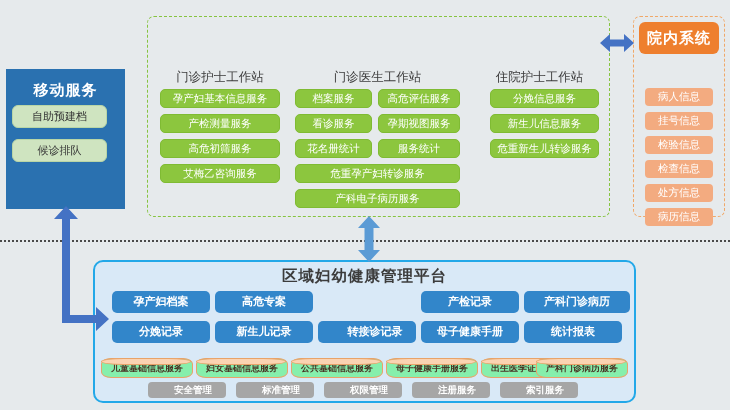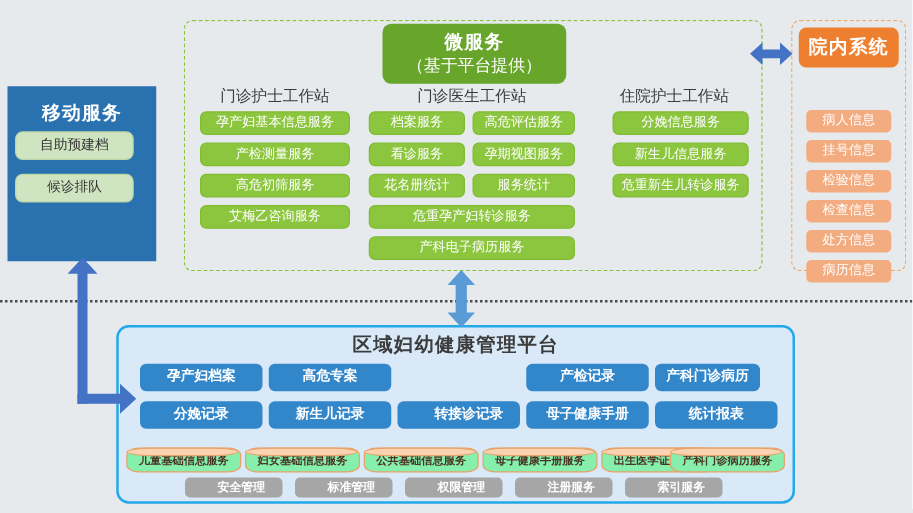--- a/index.html
+++ b/index.html
@@ -234,24 +234,20 @@
 <div id="canvas">
 
   <div id="mobile-panel">
     <div id="mobile-title">移动服务</div>
   </div>
   <div class="pill mobile-item" style="top:105px;">自助预建档</div>
   <div class="pill mobile-item" style="top:139px;">候诊排队</div>
 
   <div id="micro-box"></div>
 
-  <div id="micro-header">
-    <div class="l1">微服务</div>
-    <div class="l2">（基于平台提供）</div>
-  </div>
 
   <div class="col-title" style="left:160px; top:69px; width:120px;">门诊护士工作站</div>
   <div class="col-title" style="left:295px; top:69px; width:165px;">门诊医生工作站</div>
   <div class="col-title" style="left:477px; top:69px; width:125px;">住院护士工作站</div>
 
   <div class="pill svc" style="left:160px; top:89px;  width:120px;">孕产妇基本信息服务</div>
   <div class="pill svc" style="left:160px; top:114px; width:120px;">产检测量服务</div>
   <div class="pill svc" style="left:160px; top:139px; width:120px;">高危初筛服务</div>
   <div class="pill svc" style="left:160px; top:164px; width:120px;">艾梅乙咨询服务</div>
 
@@ -278,21 +274,21 @@
   <div class="pill hosp-item" style="top:208px;">病历信息</div>
 
   <div id="divider"></div>
 
   <div id="platform"></div>
   <div id="platform-title">区域妇幼健康管理平台</div>
 
   <div class="pill plat-btn" style="left:112px; top:291px; width:98px;">孕产妇档案</div>
   <div class="pill plat-btn" style="left:215px; top:291px; width:98px;">高危专案</div>
   <div class="pill plat-btn" style="left:421px; top:291px; width:98px;">产检记录</div>
-  <div class="pill plat-btn" style="left:524px; top:291px; width:84px;">产科门诊病历</div>
+  <div class="pill plat-btn" style="left:524px; top:291px; width:106px;">产科门诊病历</div>
 
   <div class="pill plat-btn" style="left:112px; top:321px; width:98px;">分娩记录</div>
   <div class="pill plat-btn" style="left:215px; top:321px; width:98px;">新生儿记录</div>
   <div class="pill plat-btn" style="left:318px; top:321px; width:98px;padding-left:16px;">转接诊记录</div>
   <div class="pill plat-btn" style="left:421px; top:321px; width:98px;">母子健康手册</div>
   <div class="pill plat-btn" style="left:524px; top:321px; width:98px;">统计报表</div>
 
   <div class="cyl" style="left:101px; top:358px; width:92px;">
       <span>儿童基础信息服务</span>
     </div>

